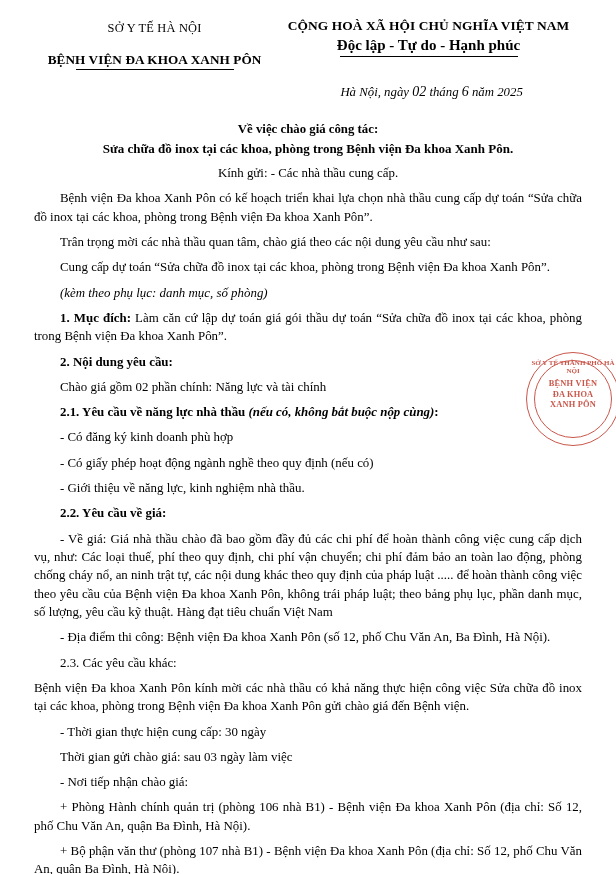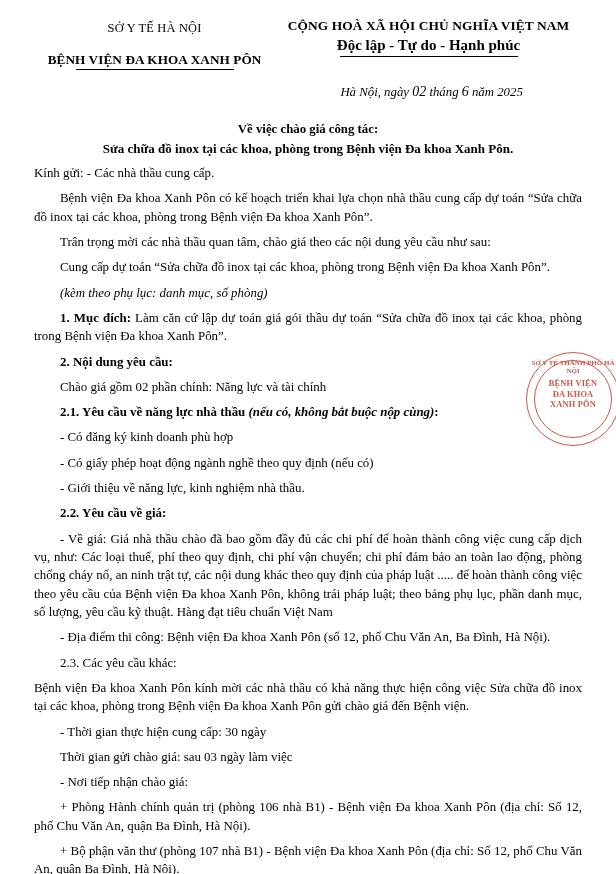--- a/index.html
+++ b/index.html
@@ -106,21 +106,21 @@
     margin-top: 4px;
   }
   .body {
     padding: 0 34px 0 34px;
     box-sizing: border-box;
     font-size: 12.9px;
     line-height: 1.42;
     text-align: justify;
   }
   .center {
-    text-align: left;
+    text-align: center;
   }
   .p {
     margin-top: 7px;
     text-indent: 26px;
   }
   .p.noindent {
     text-indent: 0;
   }
   .p.dash {
     text-indent: 26px;

